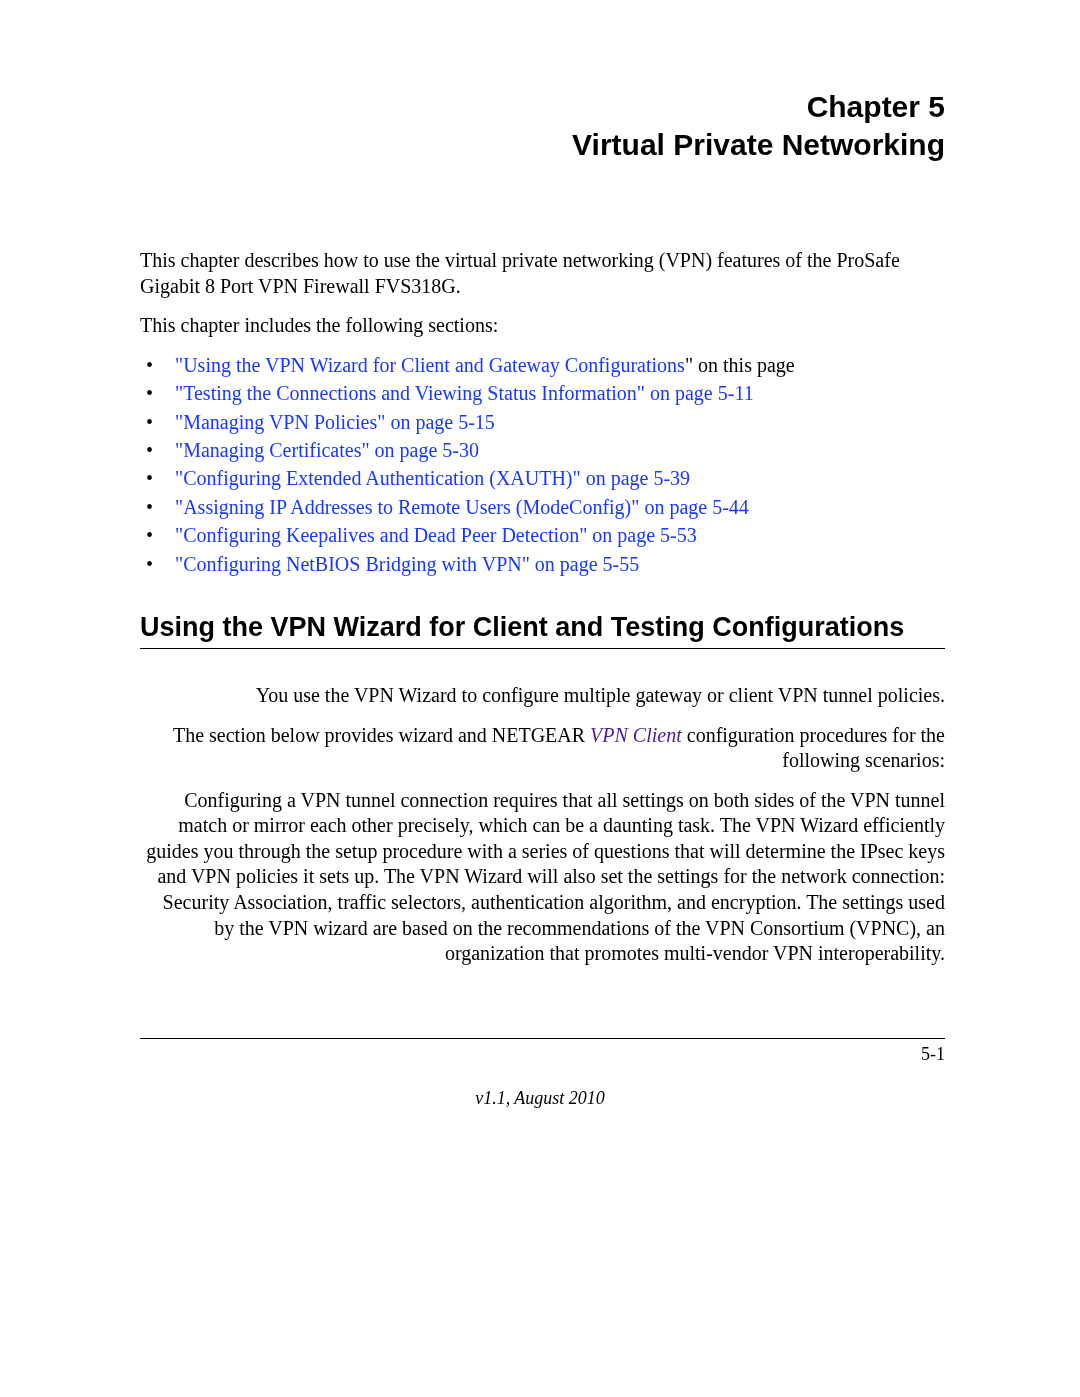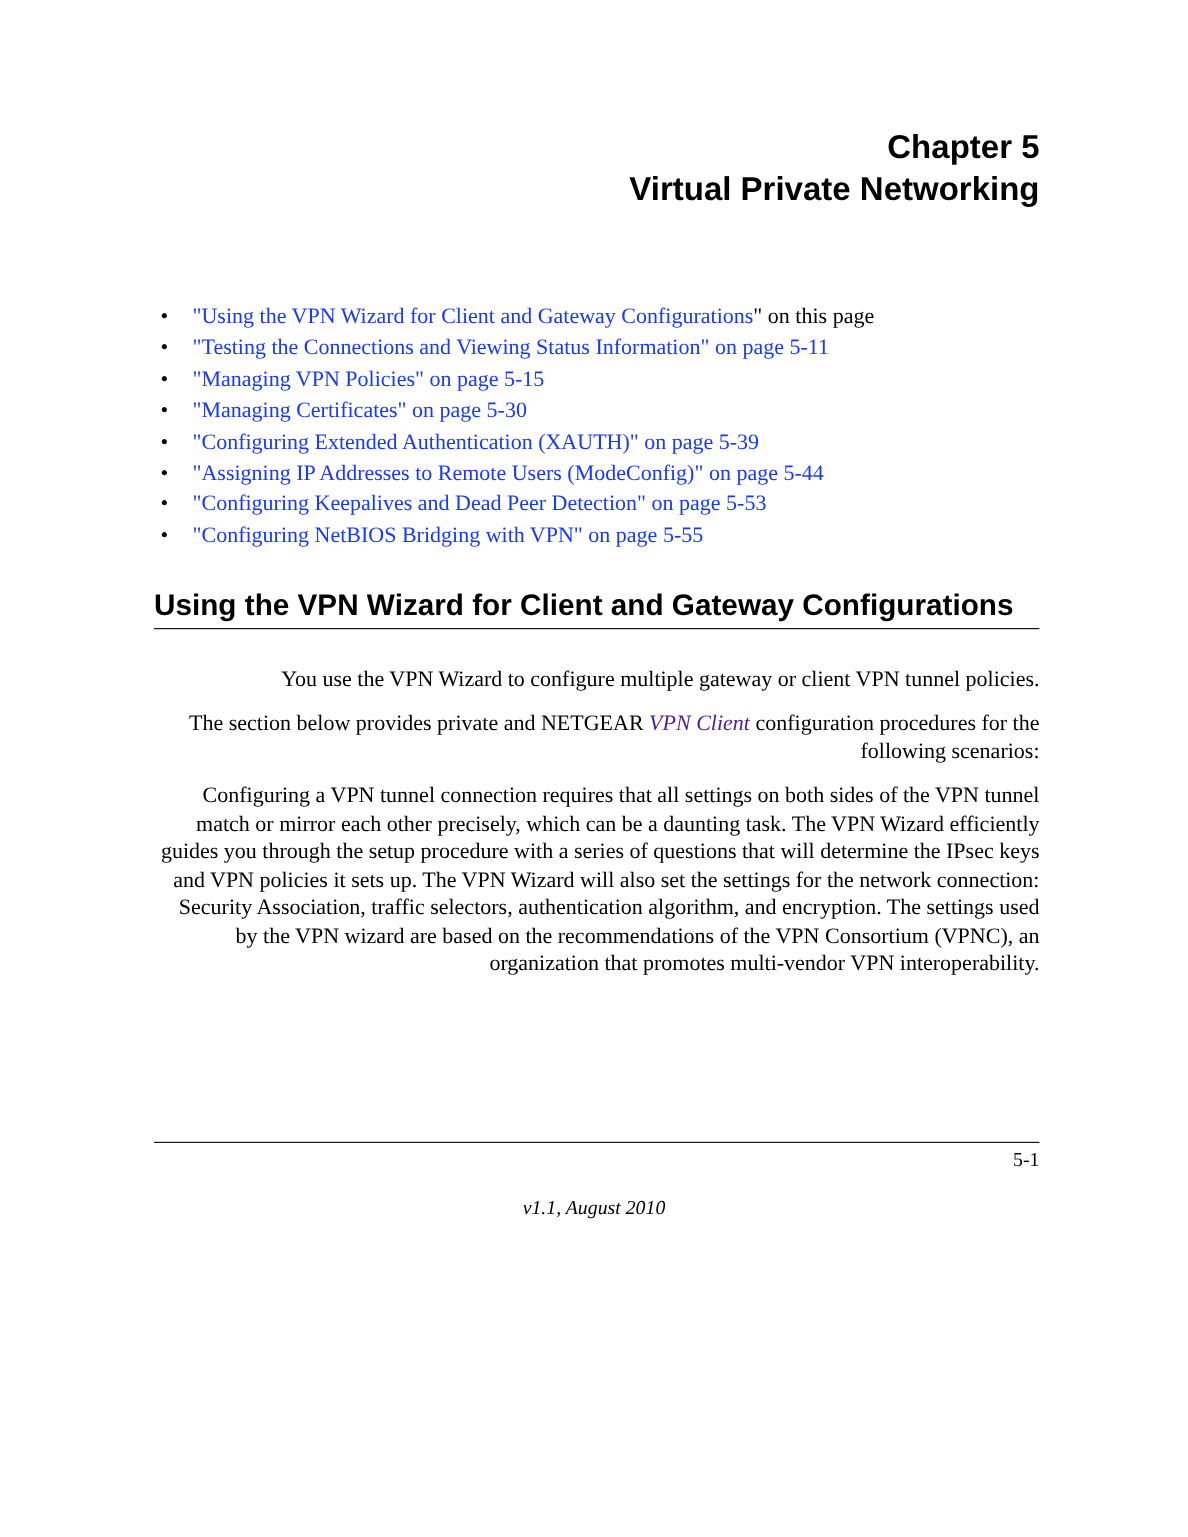--- a/index.html
+++ b/index.html
@@ -7,21 +7,21 @@
     padding: 0;
     background: #fff;
   }
   .page {
     width: 1080px;
     height: 1397px;
     position: relative;
     font-family: "Times New Roman", Times, serif;
     color: #000;
     box-sizing: border-box;
-    padding: 116px 135px 0 140px;
+    padding: 88px 135px 0 140px;
   }
   .chapter-header {
     text-align: right;
     font-family: Arial, Helvetica, sans-serif;
     font-weight: bold;
     font-size: 30px;
     line-height: 1.25;
     margin-bottom: 85px;
   }
   .chapter-line {
@@ -124,20 +124,24 @@
 </head>
 <body>
 
 <div class="page">
 
   <div class="chapter-header">
     <span class="chapter-line">Chapter 5</span>
     <span class="chapter-line">Virtual Private Networking</span>
   </div>
 
+  <div class="intro">
+    <p>This chapter describes how to use the virtual private networking (VPN) features of the ProSafe Gigabit 8 Port VPN Firewall FVS318G.</p>
+    <p>This chapter includes the following sections:</p>
+  </div>
 
   <ul class="toc">
     <li>
       <span class="link">"Using the VPN Wizard for Client and Gateway Configurations</span><span>" on this page</span>
     </li>
     <li>
       <span class="link">"Testing the Connections and Viewing Status Information" on page 5-11</span>
     </li>
     <li>
       <span class="link">"Managing VPN Policies" on page 5-15</span>
@@ -152,26 +156,26 @@
       <span class="link">"Assigning IP Addresses to Remote Users (ModeConfig)" on page 5-44</span>
     </li>
     <li>
       <span class="link">"Configuring Keepalives and Dead Peer Detection" on page 5-53</span>
     </li>
     <li>
       <span class="link">"Configuring NetBIOS Bridging with VPN" on page 5-55</span>
     </li>
   </ul>
 
-  <h2 class="section-heading">Using the VPN Wizard for Client and Gateway Configurations</h2>
+  <h2 class="section-heading">Using the VPN Wizard for Client and Testing Configurations</h2>
 
   <div class="body">
     <p>You use the VPN Wizard to configure multiple gateway or client VPN tunnel policies.</p>
     <p>
-      <span>The section below provides private and NETGEAR </span><span class="link-italic">VPN Client</span><span> configuration procedures for the following scenarios:</span>
+      <span>The section below provides wizard and NETGEAR </span><span class="link-italic">VPN Client</span><span> configuration procedures for the following scenarios:</span>
     </p>
     <ul class="plain">
     </ul>
     <p>Configuring a VPN tunnel connection requires that all settings on both sides of the VPN tunnel match or mirror each other precisely, which can be a daunting task. The VPN Wizard efficiently guides you through the setup procedure with a series of questions that will determine the IPsec keys and VPN policies it sets up. The VPN Wizard will also set the settings for the network connection: Security Association, traffic selectors, authentication algorithm, and encryption. The settings used by the VPN wizard are based on the recommendations of the VPN Consortium (VPNC), an organization that promotes multi-vendor VPN interoperability.</p>
   </div>
 
   <hr class="footer-rule">
   <div class="page-number">5-1</div>
   <div class="footer-version">v1.1, August 2010</div>
 

